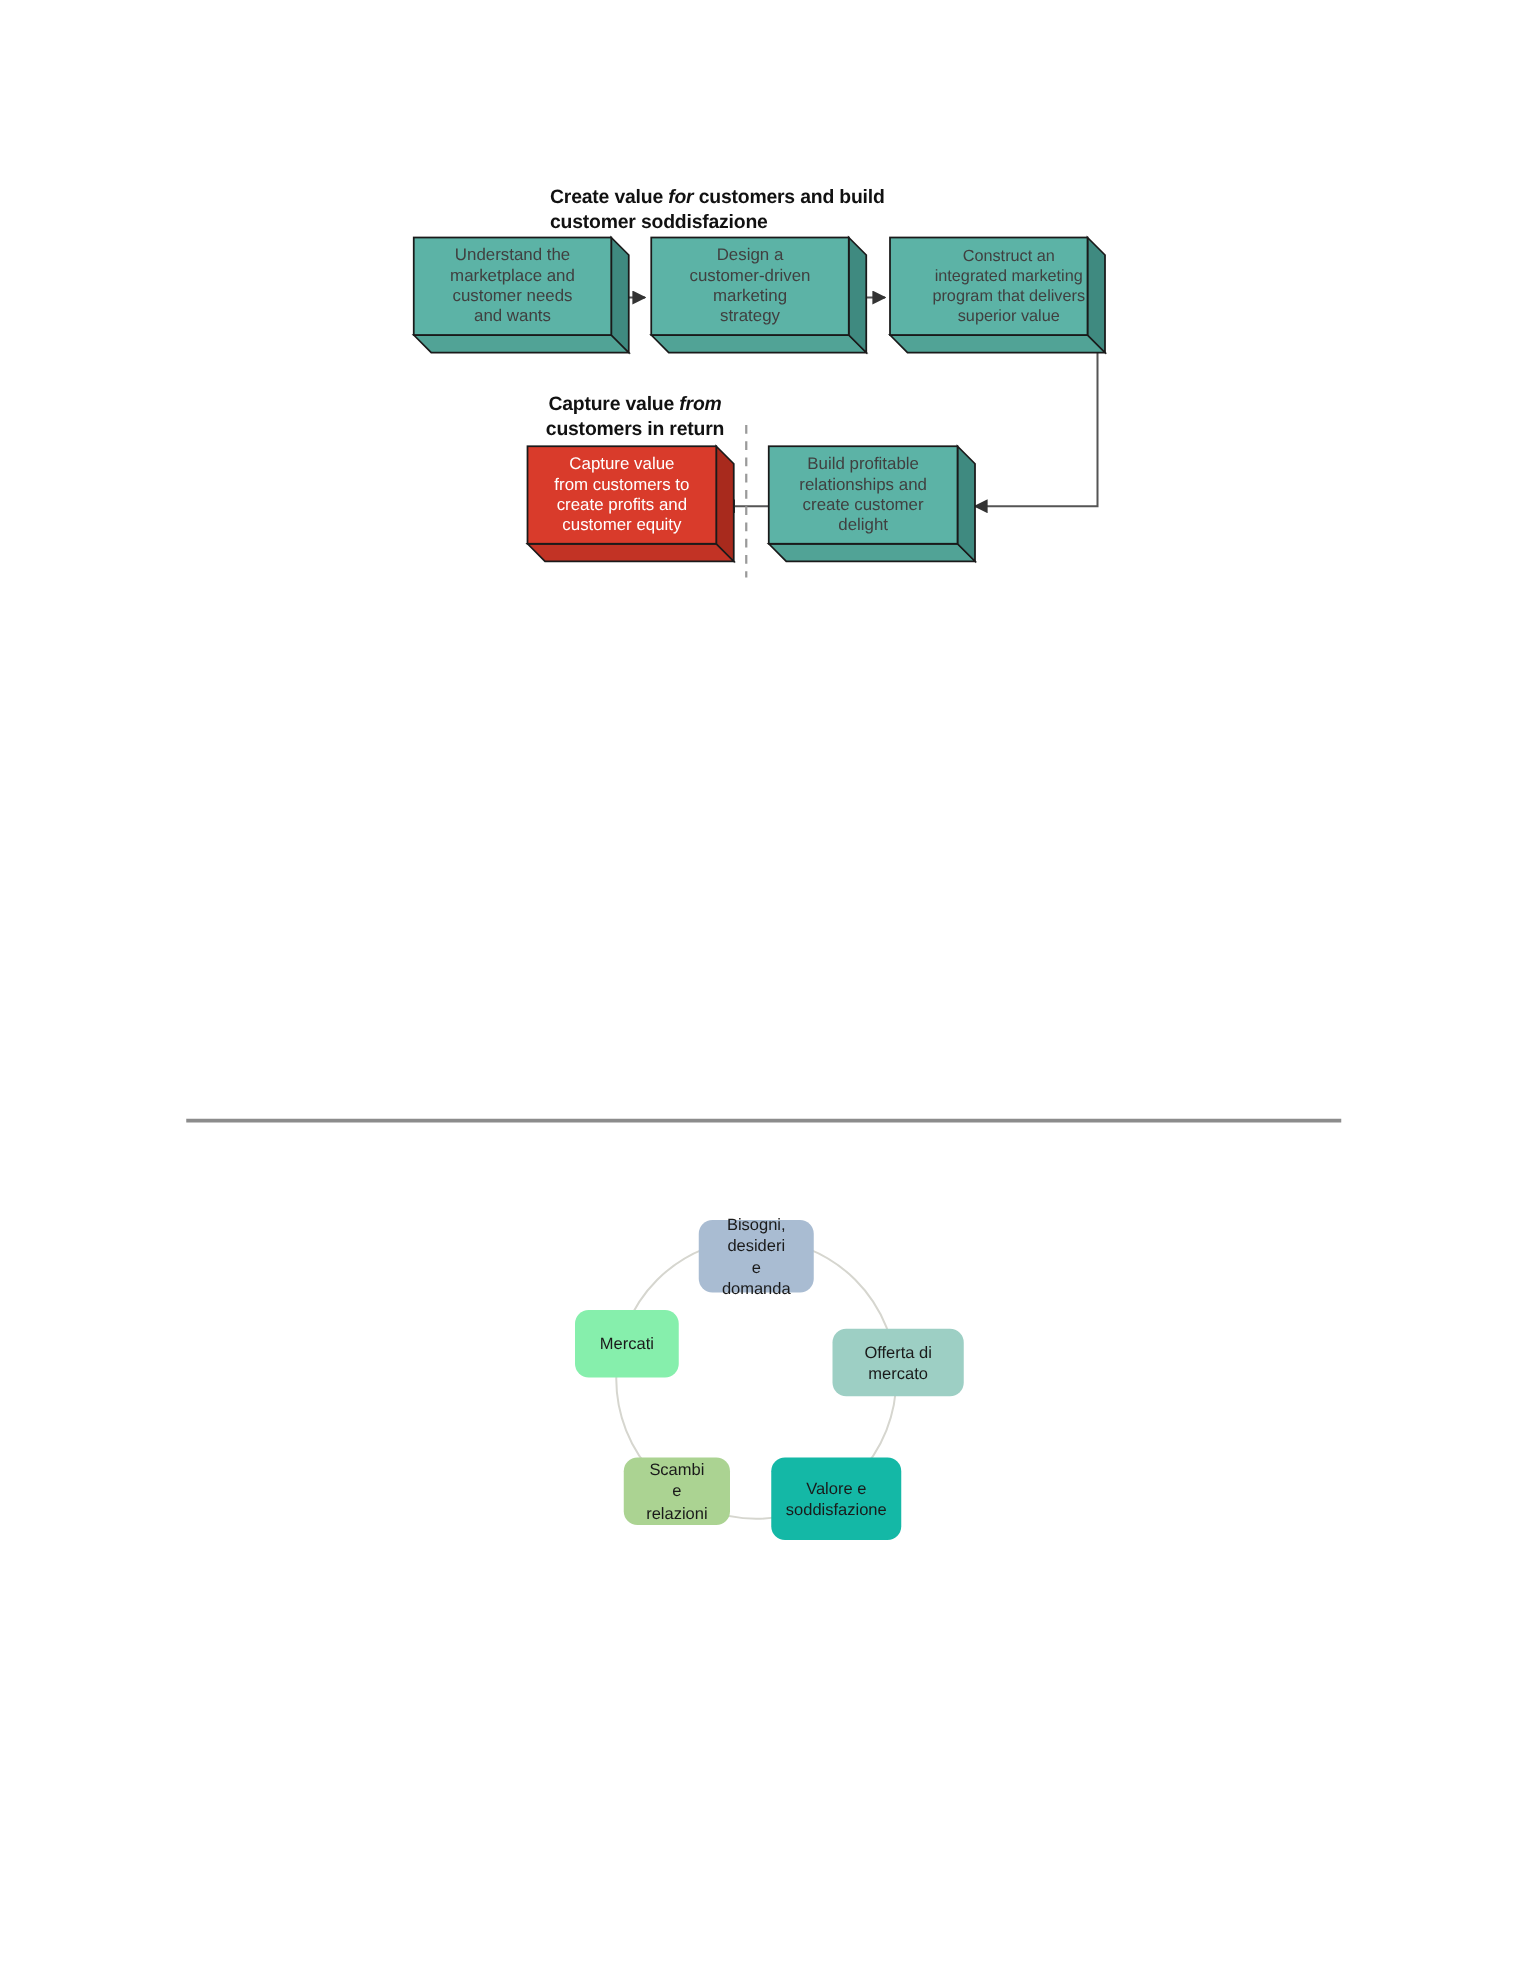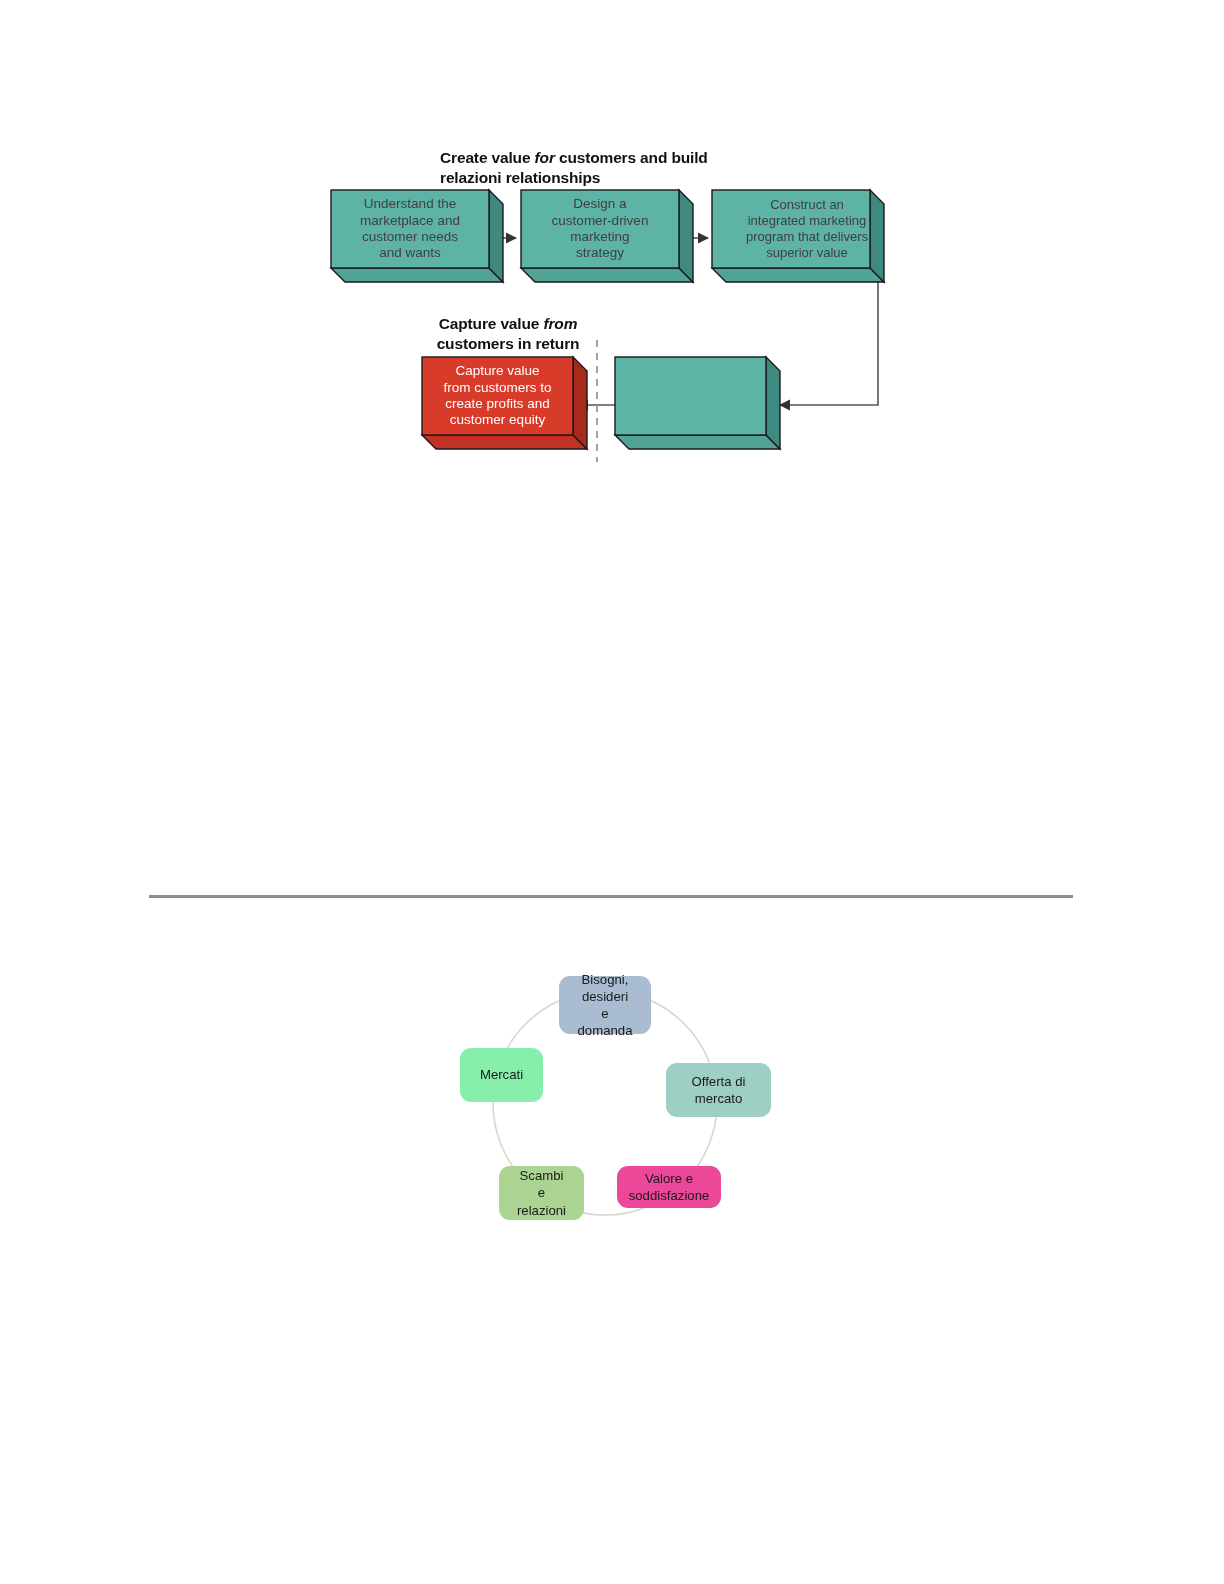--- a/index.html
+++ b/index.html
@@ -128,21 +128,21 @@
 </style>
 </head>
 <body>
 
 <div class="page">
 
   <div id="figure-one">
 
     <div class="flow-heading" id="heading-create">
       <span>Create value </span><em>for</em><span> customers and build</span><br>
-      <span>relazioni relationships</span>
+      <span>customer soddisfazione</span>
     </div>
 
     <div class="flow-heading" id="heading-capture">
       <span>Capture value </span><em>from</em><span></span><br>
       <span>customers in return</span>
     </div>
 
     <svg class="conn" viewBox="0 0 1224 500">
       <defs>
         <marker id="arrowR" viewBox="0 0 10 10" refX="9" refY="5" markerWidth="7" markerHeight="7" orient="auto-start-reverse">
@@ -199,20 +199,24 @@
 program that delivers
 superior value</div>
     </div>
 
     <div class="box3d" id="box-build" style="left:615px; top:357px; width:165px; height:92px;">
       <svg width="165" height="92" viewBox="0 0 165 92">
         <polygon points="0,78 14,92 165,92 151,78" fill="#51a396" stroke="#1a1a1a" stroke-width="1.4"></polygon>
         <polygon points="151,0 165,14 165,92 151,78" fill="#3f8a80" stroke="#1a1a1a" stroke-width="1.4"></polygon>
         <rect x="0" y="0" width="151" height="78" fill="#5cb3a6" stroke="#1a1a1a" stroke-width="1.4"></rect>
       </svg>
+      <div class="box-label" style="width:151px; height:78px;">Build profitable
+relationships and
+create customer
+delight</div>
     </div>
 
     <div class="box3d red" id="box-capture" style="left:422px; top:357px; width:165px; height:92px;">
       <svg width="165" height="92" viewBox="0 0 165 92">
         <polygon points="0,78 14,92 165,92 151,78" fill="#c23325" stroke="#1a1a1a" stroke-width="1.4"></polygon>
         <polygon points="151,0 165,14 165,92 151,78" fill="#a82a1d" stroke="#1a1a1a" stroke-width="1.4"></polygon>
         <rect x="0" y="0" width="151" height="78" fill="#d93b2b" stroke="#1a1a1a" stroke-width="1.4"></rect>
       </svg>
       <div class="box-label" style="width:151px; height:78px;">Capture value
 from customers to
@@ -234,21 +238,21 @@
       <span>Bisogni,
 desideri e
 domanda</span>
     </div>
 
     <div class="cycle-node" id="node-offerta" style="left:236px; top:108px; width:105px; height:54px; background:#9dcfc4;">
       <span>Offerta di
 mercato</span>
     </div>
 
-    <div class="cycle-node" id="node-valore" style="left:187px; top:211px; width:104px; height:42px; background:#ec4899;">
+    <div class="cycle-node" id="node-valore" style="left:187px; top:211px; width:104px; height:66px; background:#14b8a6;">
       <span>Valore e
 soddisfazione</span>
     </div>
 
     <div class="cycle-node" id="node-scambi" style="left:69px; top:211px; width:85px; height:54px; background:#abd392;">
       <span>Scambi e
 relazioni</span>
     </div>
 
     <div class="cycle-node" id="node-mercati" style="left:30px; top:93px; width:83px; height:54px; background:#86efac;">

